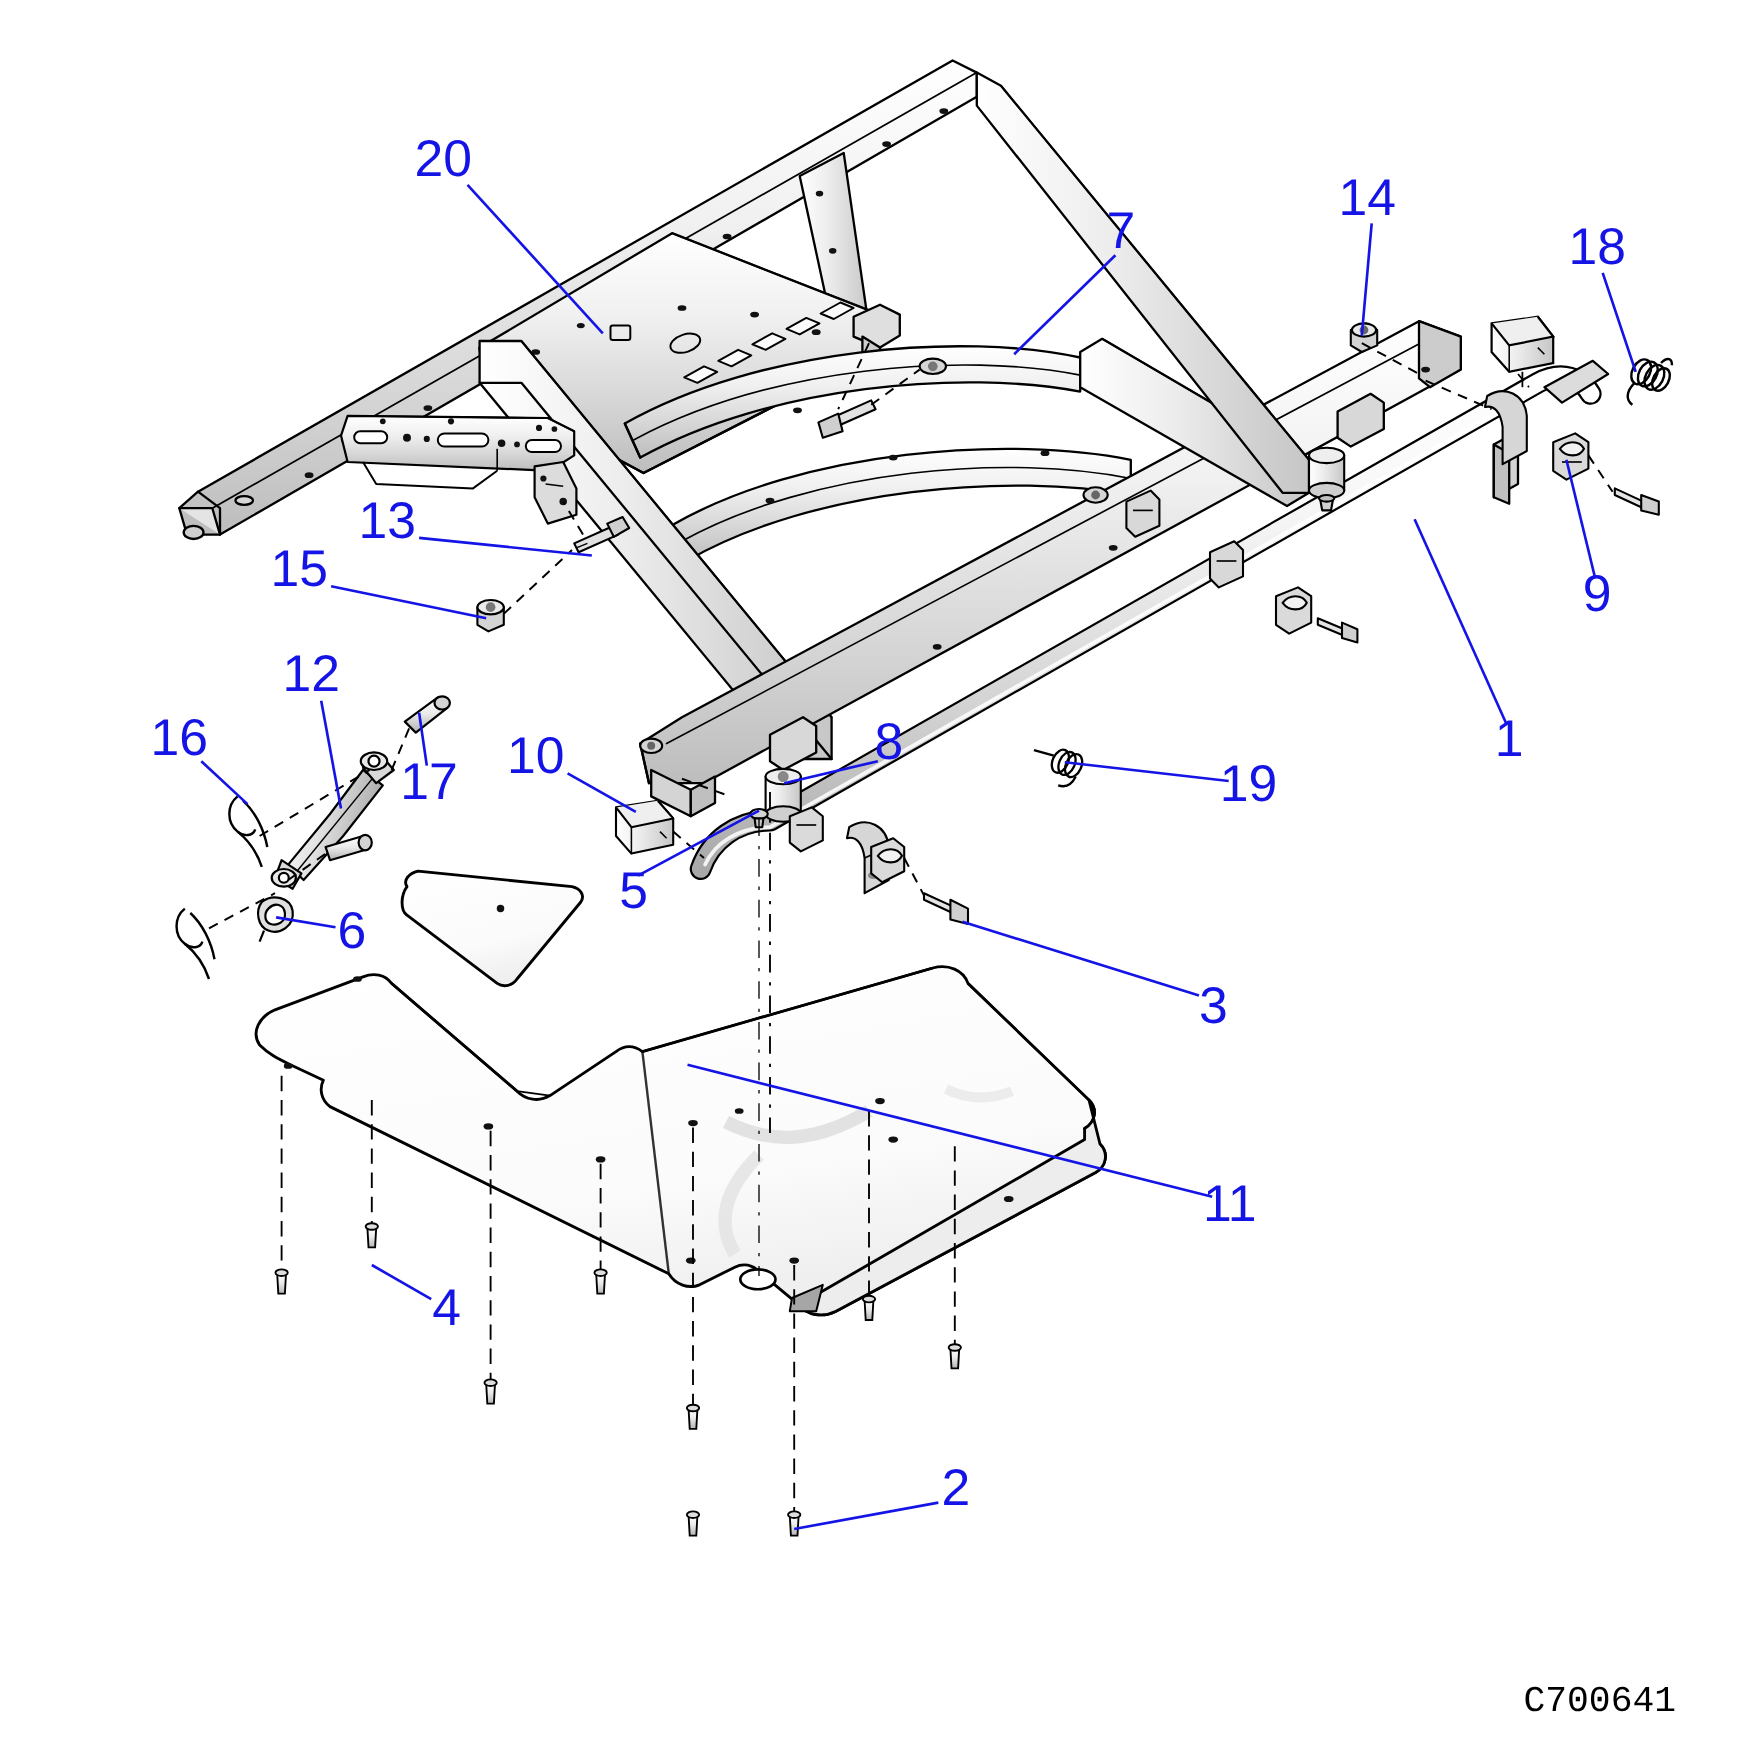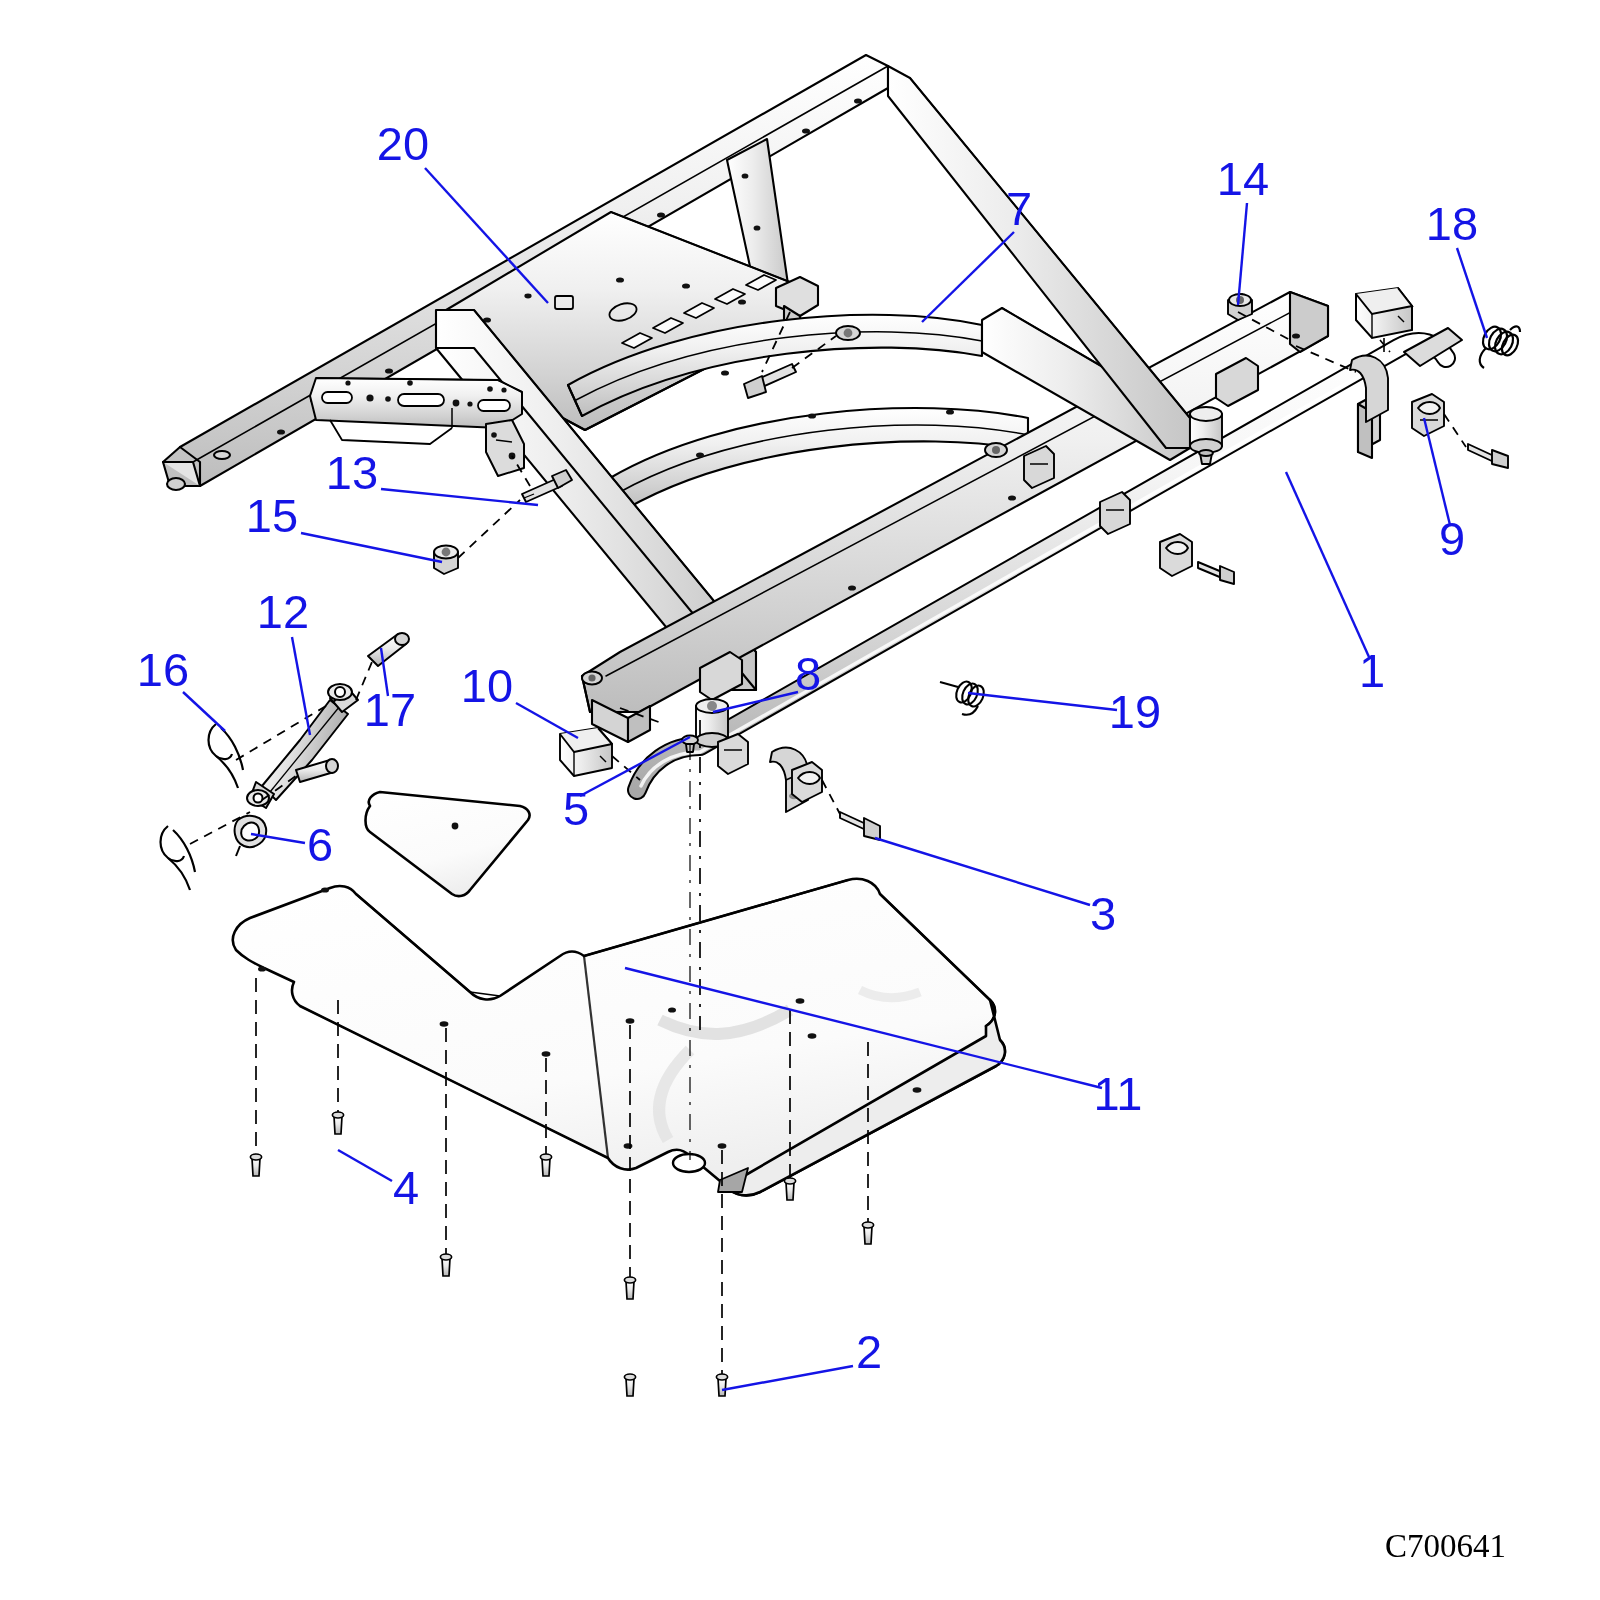--- a/index.html
+++ b/index.html
@@ -7,21 +7,21 @@
   body{width:1600px;height:1600px;font-family:"Liberation Sans",sans-serif;overflow:hidden;}
   #stage{position:relative;width:1484px;height:1600px;background:#fff;}
   #art{position:absolute;left:0;top:0;width:1600px;height:1600px;}
   .footer-left{
     position:absolute;left:110px;top:1500px;
     font-family:"Liberation Sans",sans-serif;
     font-size:34px;color:#000;white-space:nowrap;letter-spacing:.2px;
   }
   .footer-right{
     position:absolute;left:1385px;top:1528px;
-    font-family:Liberation Serif, serif;
+    font-family:Liberation Mono, monospace;
     font-size:33px;color:#000;white-space:nowrap;
   }
 </style>
 </head>
 <body>
 
 <div id="stage">
 
   <svg id="art" viewBox="0 0 1600 1600">
     <defs>

